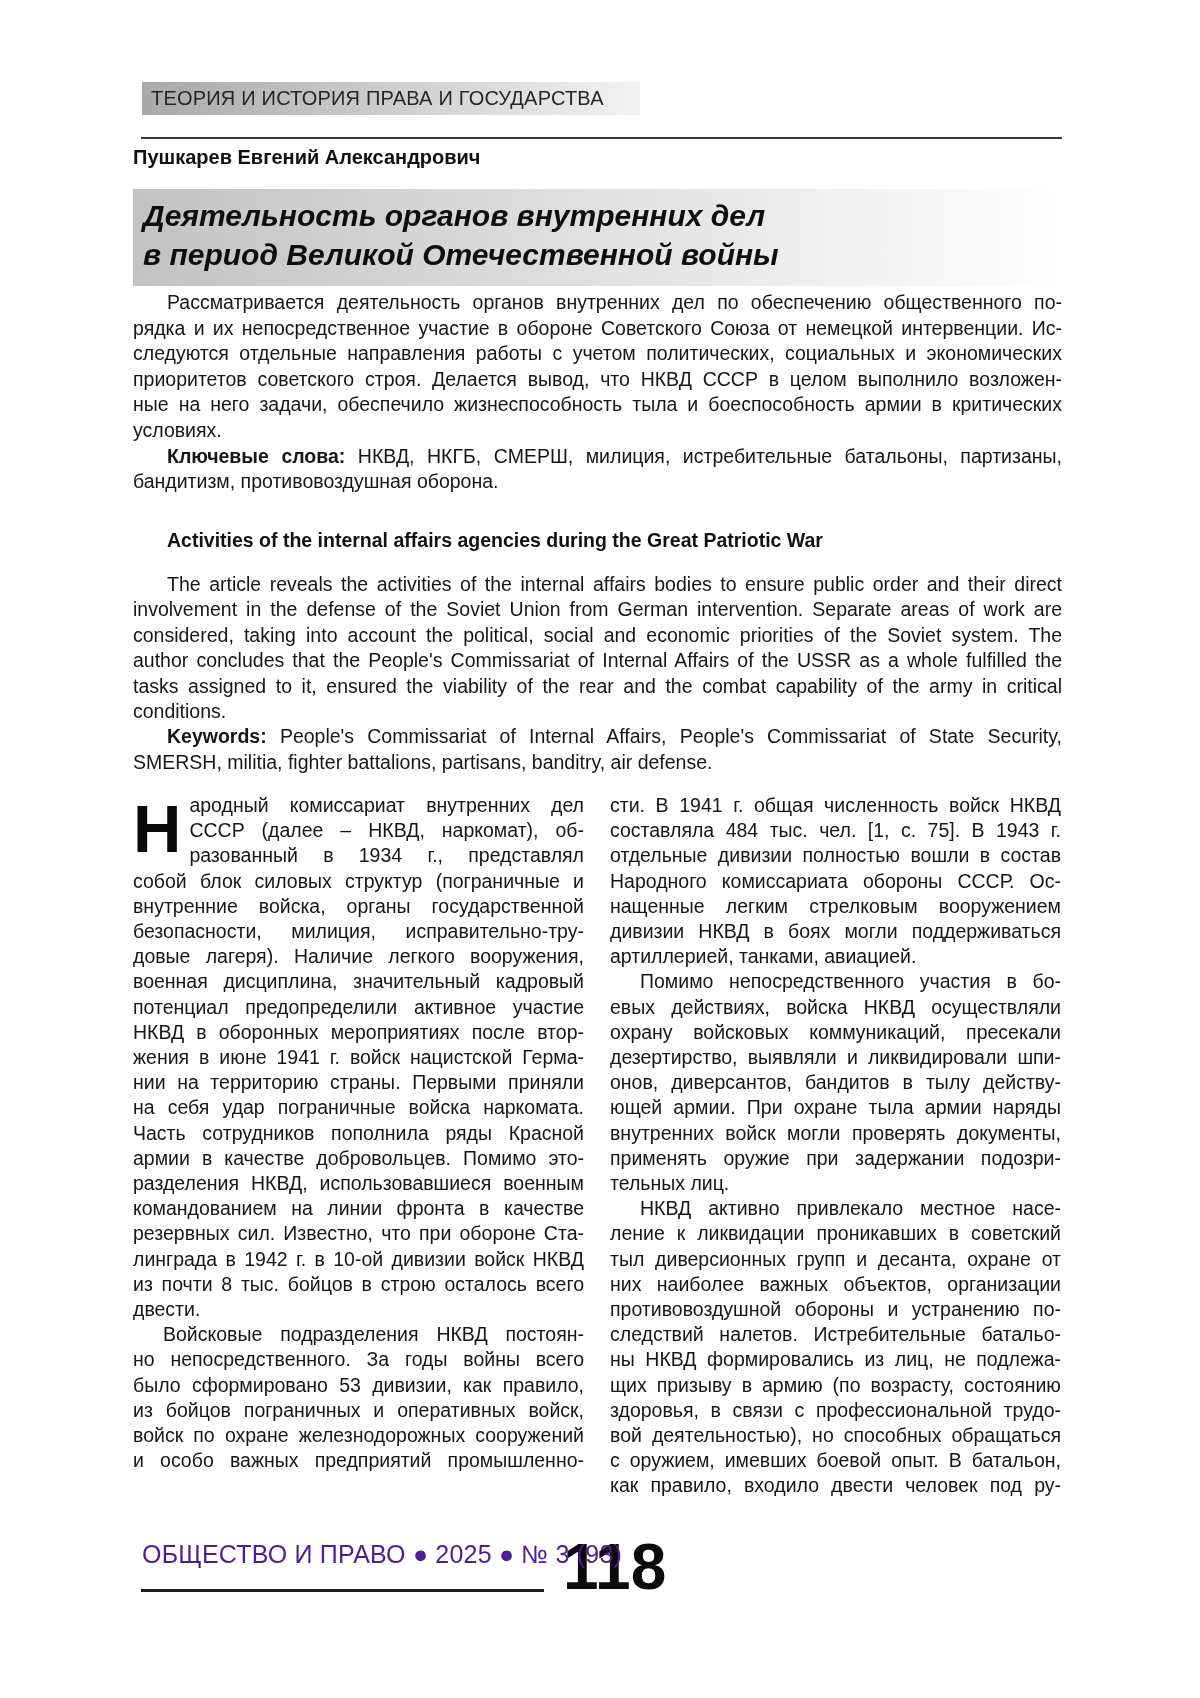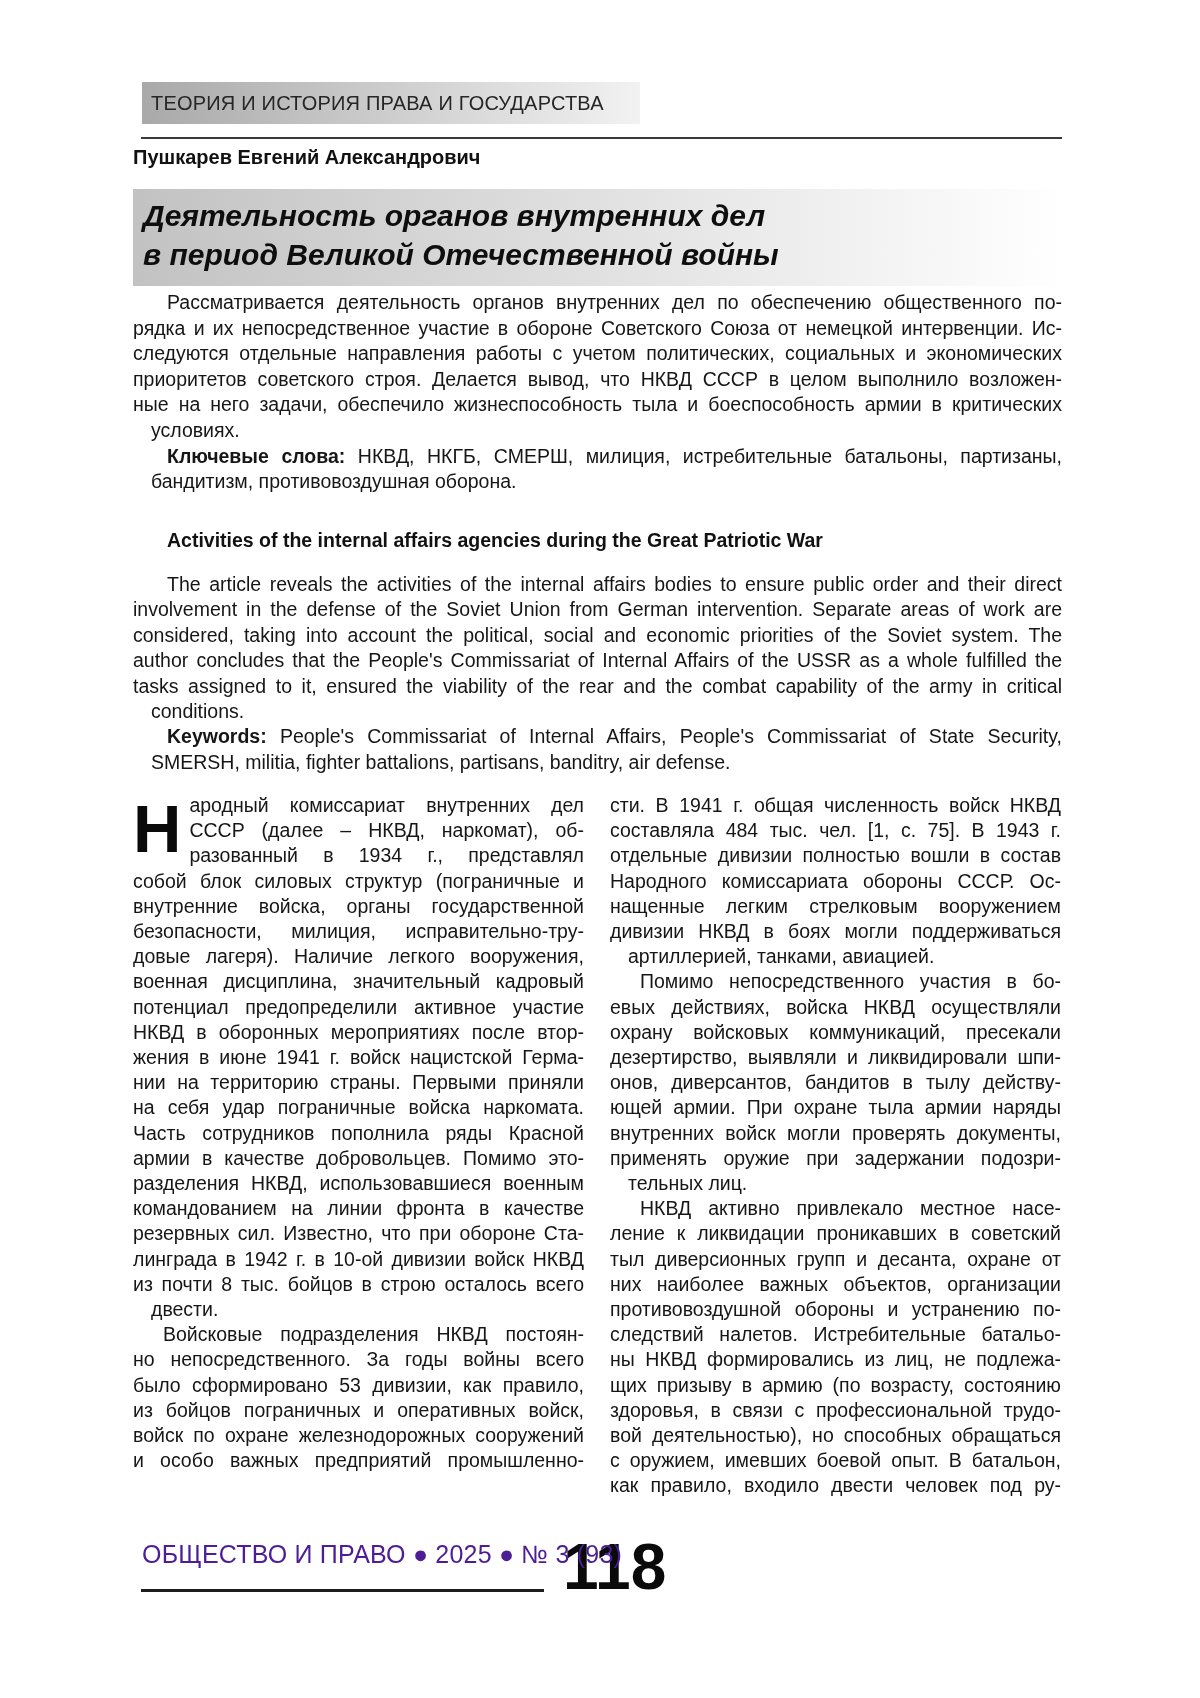--- a/index.html
+++ b/index.html
@@ -1,40 +1,40 @@
 <!DOCTYPE html>
 <html style="--band_from: #a9a9a9; --band_to: #f2f2f2; --titlebox_from: #c2c2c2; --titlebox_to: #ffffff; --rule: #3a3a3a;"><head>
 <meta charset="utf-8">
 <style>
   html,body{margin:0;padding:0;background:#ffffff;}
   body{width:1200px;height:1698px;position:relative;font-family:"Liberation Sans",sans-serif;color:#1b1b1b;}
   .page{position:absolute;inset:0;background:#ffffff;overflow:hidden;}
 
-  .rubric-band{position:absolute;left:142px;top:82px;width:498px;height:42px;
+  .rubric-band{position:absolute;left:142px;top:82px;width:498px;height:33px;
     background:linear-gradient(to right,var(--band_from,#a9a9a9),var(--band_to,#f2f2f2));
     display:flex;align-items:center;padding-left:9px;box-sizing:border-box;}
   .rubric-band span{font-size:20px;color:#262626;letter-spacing:0.2px;}
 
   .top-rule{position:absolute;left:141px;top:137px;width:921px;border-top:2px solid var(--rule,#3a3a3a);}
 
   .author{position:absolute;left:133px;top:146px;font-size:20px;font-weight:bold;color:#111;}
 
   .title-box{position:absolute;left:133px;top:189px;width:929px;height:97px;
     background:linear-gradient(to right,var(--titlebox_from,#c2c2c2),var(--titlebox_to,#ffffff));
     padding:7px 0 0 10px;box-sizing:border-box;}
   .title-box .tline{font-size:30px;line-height:39px;font-weight:bold;font-style:italic;color:#0e0e0e;}
 
   .textblock{position:absolute;left:133px;width:929px;font-size:19.5px;line-height:25.6px;color:#161616;}
   #annotation-ru{top:290px;}
   #title-en{top:528px;font-weight:bold;padding-left:34px;box-sizing:border-box;color:#111;}
   #annotation-en{top:572px;line-height:25.4px;}
 
   .tl{width:100%;}
   .jl{text-align:justify;text-align-last:justify;}
-  .ll{text-align:left;text-align-last:left;margin-left:18px;}
+  .ll{text-align:left;text-align-last:left;}
   .fi{padding-left:34px;box-sizing:border-box;}
 
   .columns{position:absolute;left:133px;top:793px;width:929px;display:flex;gap:26px;}
   .col{width:451px;font-size:19.5px;line-height:25.2px;color:#161616;}
   .col .fi{padding-left:30px;}
   .dropcap{float:left;font-weight:bold;font-size:67px;line-height:62px;margin:5px 8px 0 0;color:#0a0a0a;}
 
   .footer-rule{position:absolute;left:141px;top:1589px;width:403px;border-top:3px solid #1d1d1d;}
   .page-number{position:absolute;left:563px;top:1541px;font-size:64px;font-weight:bold;color:#0a0a0a;line-height:52px;}
   .journal-footer{position:absolute;left:142px;top:1540px;font-size:25px;color:#4c1d95;letter-spacing:0.2px;}

